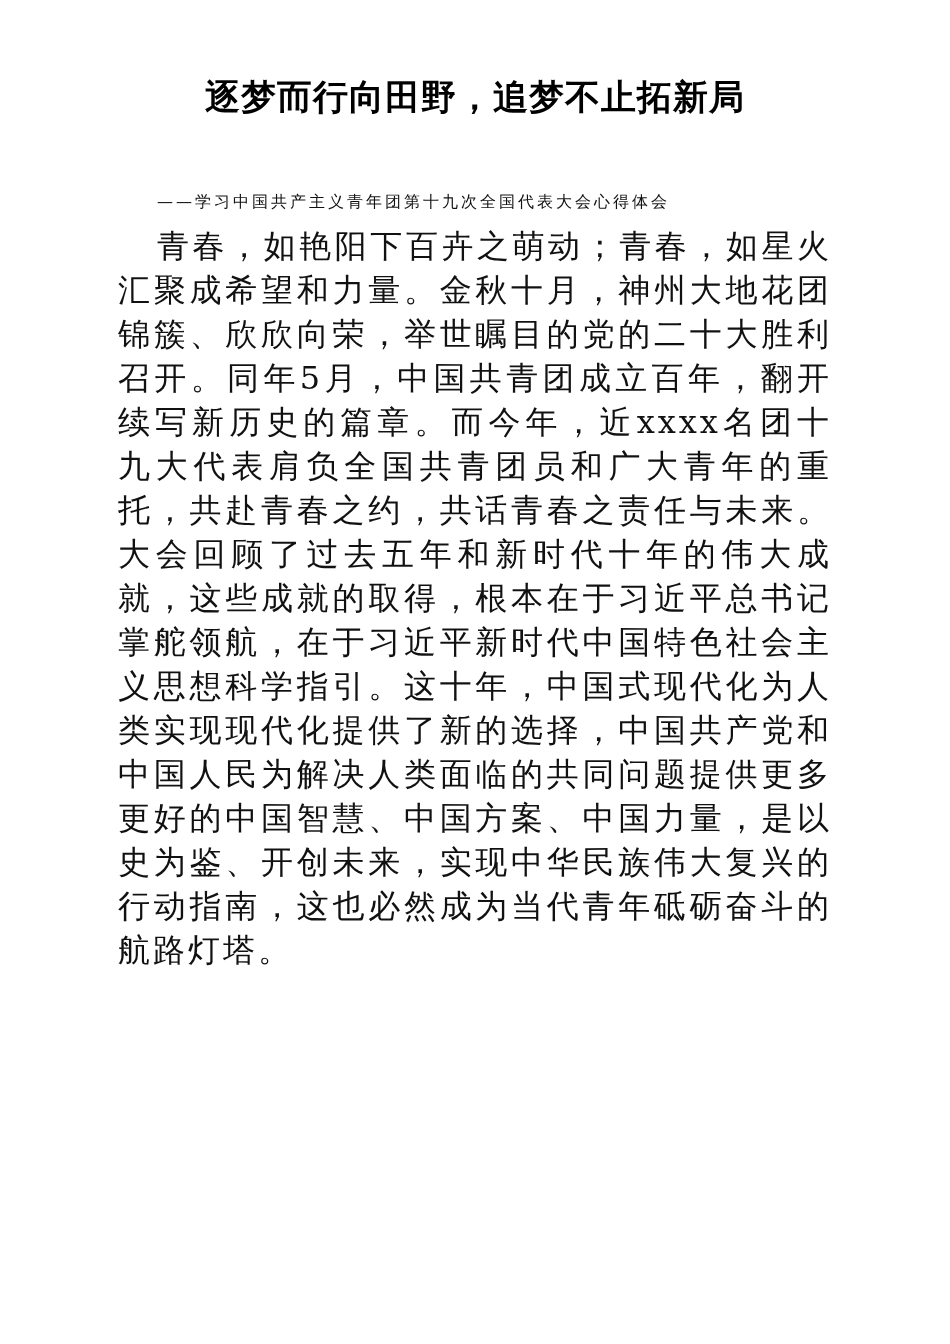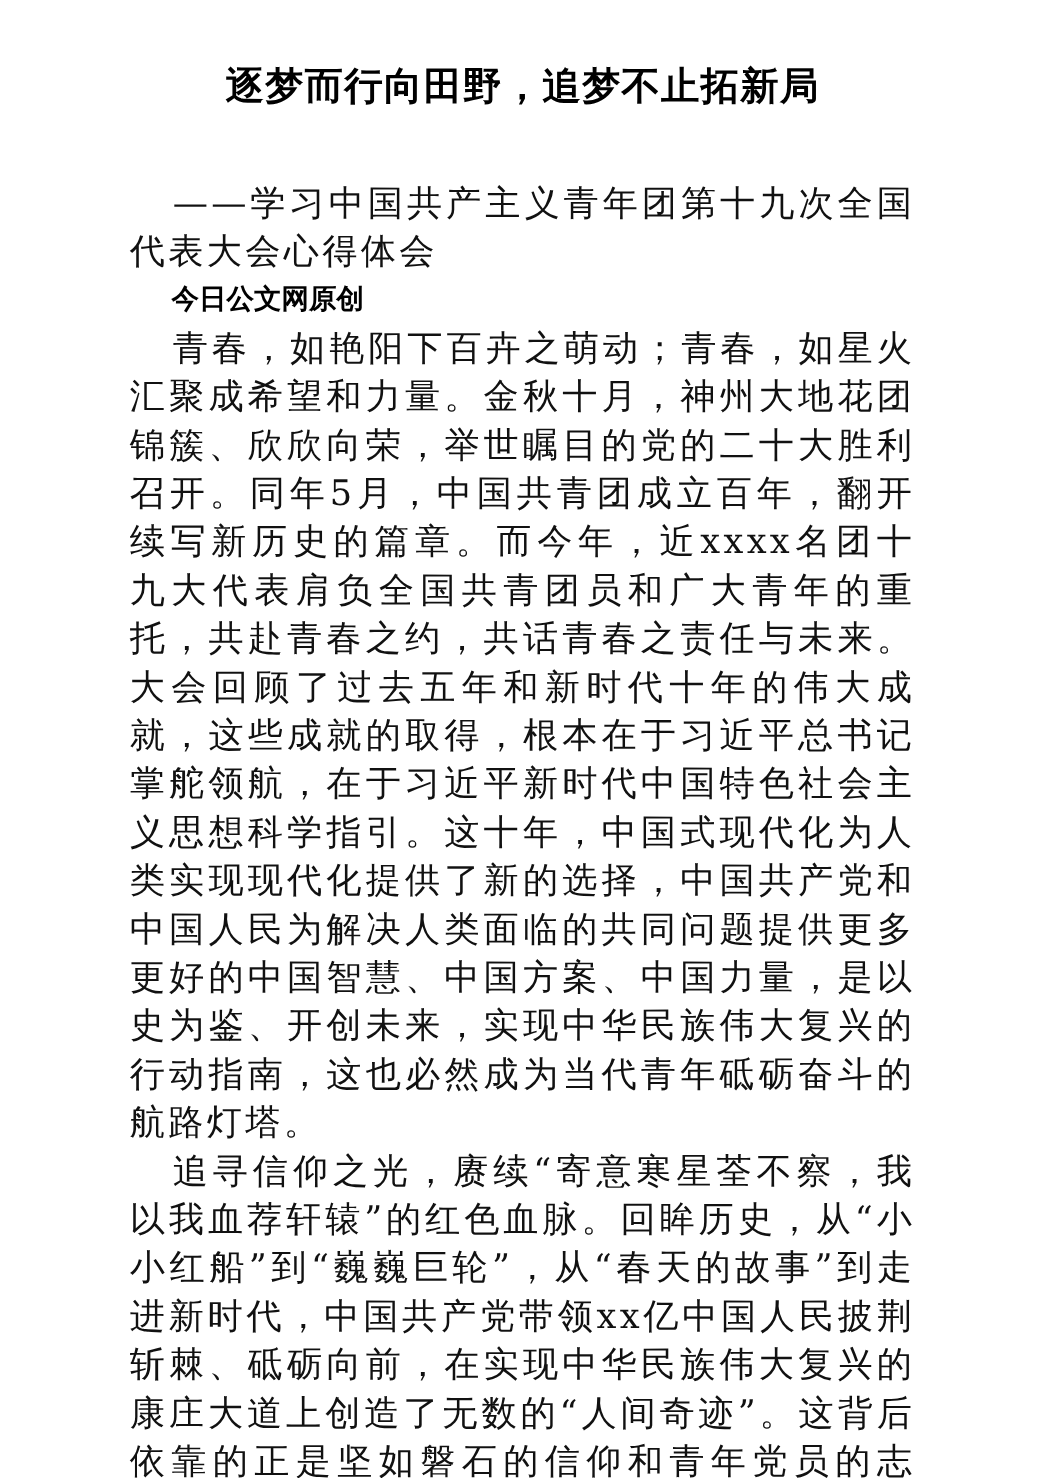--- a/index.html
+++ b/index.html
@@ -11,37 +11,37 @@
     width: 950px;
     height: 1344px;
     overflow: hidden;
     color: #000000;
     font-family: "DejaVu Serif", "Liberation Serif", serif;
   }
   .page {
     box-sizing: border-box;
     width: 950px;
     height: 1344px;
-    padding: 56px 118px 0 118px;
+    padding: 74px 118px 0 118px;
     background: #ffffff;
   }
   .doc-title {
     margin: 0;
     font-family: "DejaVu Serif", "Liberation Serif", serif;
     font-weight: bold;
     font-size: 35px;
     line-height: 46px;
     text-align: center;
     letter-spacing: 1px;
     color: #000000;
     white-space: nowrap;
   }
   .doc-subtitle {
     margin: 60px 0 0 0;
-    font-size: 32px;
+    font-size: 16px;
     line-height: 44px;
     text-indent: 39px;
     text-align: justify;
     letter-spacing: 3px;
     color: #111111;
   }
   .doc-source {
     margin: 0;
     font-family: "DejaVu Sans", "Liberation Sans", sans-serif;
     font-weight: bold;
@@ -61,18 +61,16 @@
   }
 </style>
 </head>
 <body>
 
 <div class="page">
   <h1 class="doc-title">逐梦而行向田野，追梦不止拓新局</h1>
 
   <p class="doc-subtitle">——学习中国共产主义青年团第十九次全国代表大会心得体会</p>
 
-  <p class="doc-source">今日公文网原创</p>
 
   <p class="doc-paragraph">青春，如艳阳下百卉之萌动；青春，如星火汇聚成希望和力量。金秋十月，神州大地花团锦簇、欣欣向荣，举世瞩目的党的二十大胜利召开。同年5月，中国共青团成立百年，翻开续写新历史的篇章。而今年，近xxxx名团十九大代表肩负全国共青团员和广大青年的重托，共赴青春之约，共话青春之责任与未来。大会回顾了过去五年和新时代十年的伟大成就，这些成就的取得，根本在于习近平总书记掌舵领航，在于习近平新时代中国特色社会主义思想科学指引。这十年，中国式现代化为人类实现现代化提供了新的选择，中国共产党和中国人民为解决人类面临的共同问题提供更多更好的中国智慧、中国方案、中国力量，是以史为鉴、开创未来，实现中华民族伟大复兴的行动指南，这也必然成为当代青年砥砺奋斗的航路灯塔。</p>
 
-  <p class="doc-paragraph">追寻信仰之光，赓续“寄意寒星荃不察，我以我血荐轩辕”的红色血脉。回眸历史，从“小小红船”到“巍巍巨轮”，从“春天的故事”到走进新时代，中国共产党带领xx亿中国人民披荆斩棘、砥砺向前，在实现中华民族伟大复兴的康庄大道上创造了无数的“人间奇迹”。这背后依靠的正是坚如磐石的信仰和青年党员的志气、骨气和底气。无论是全面建成小康社会</p>
 </div>
 
 </body></html>

